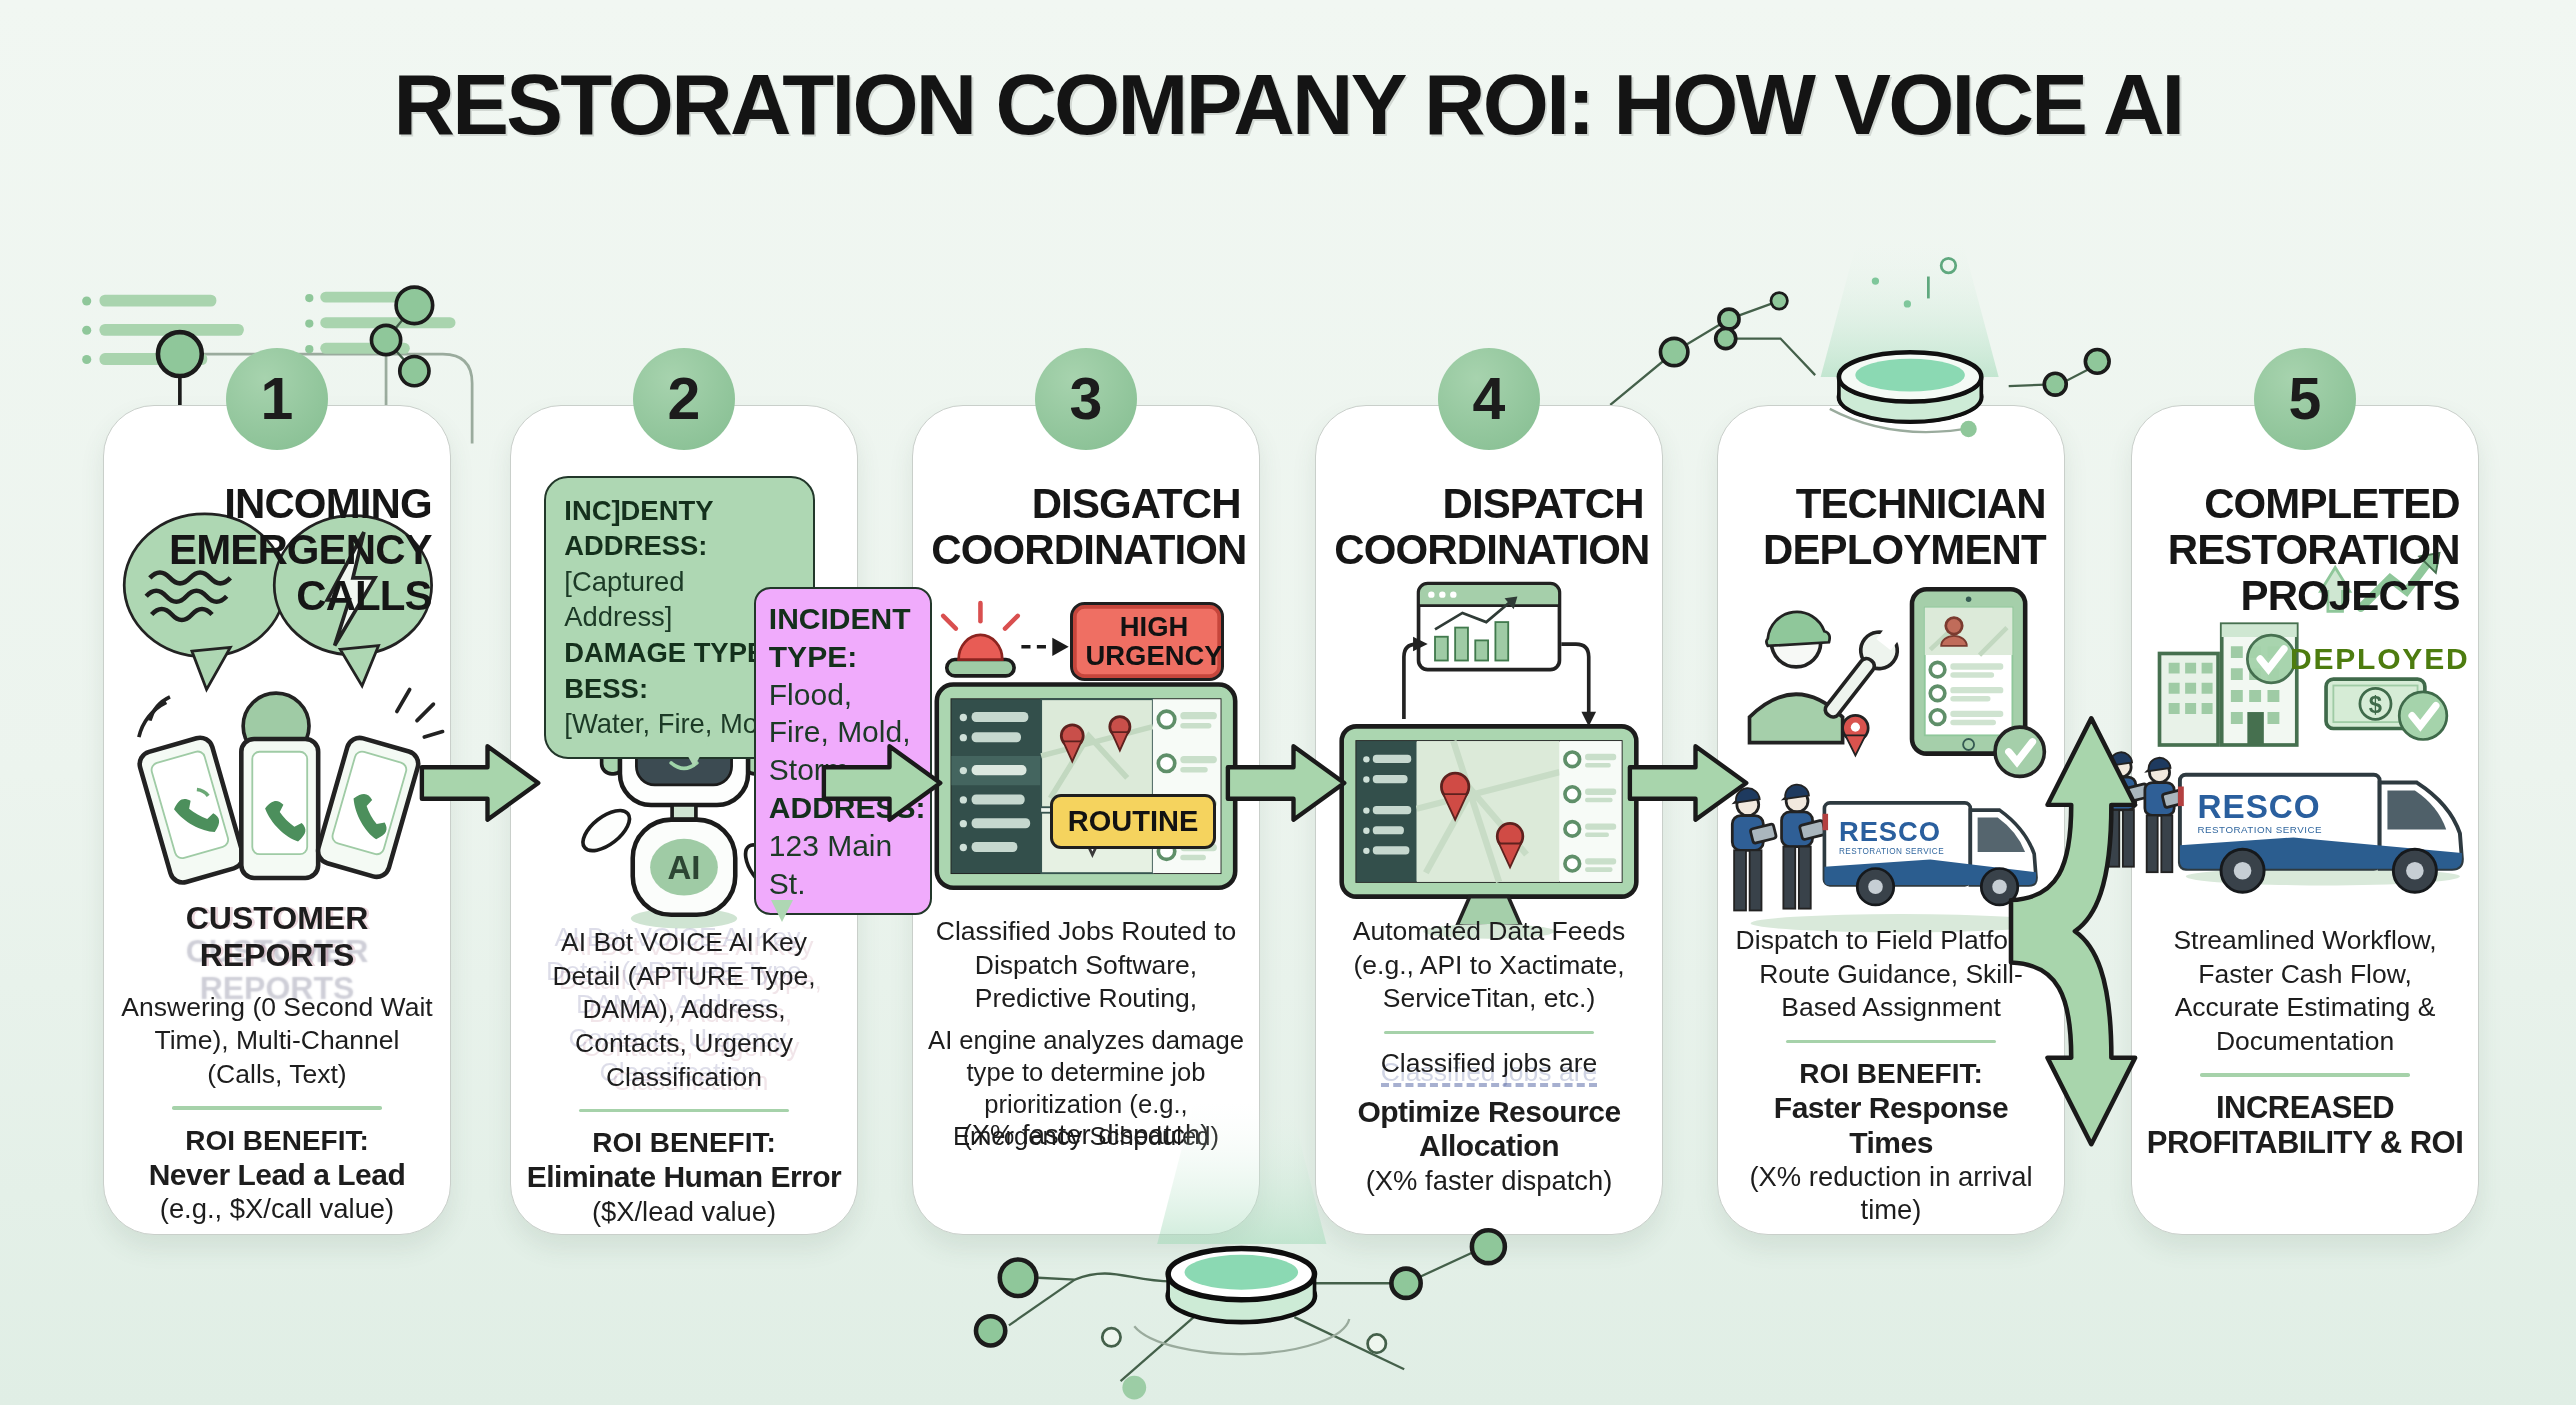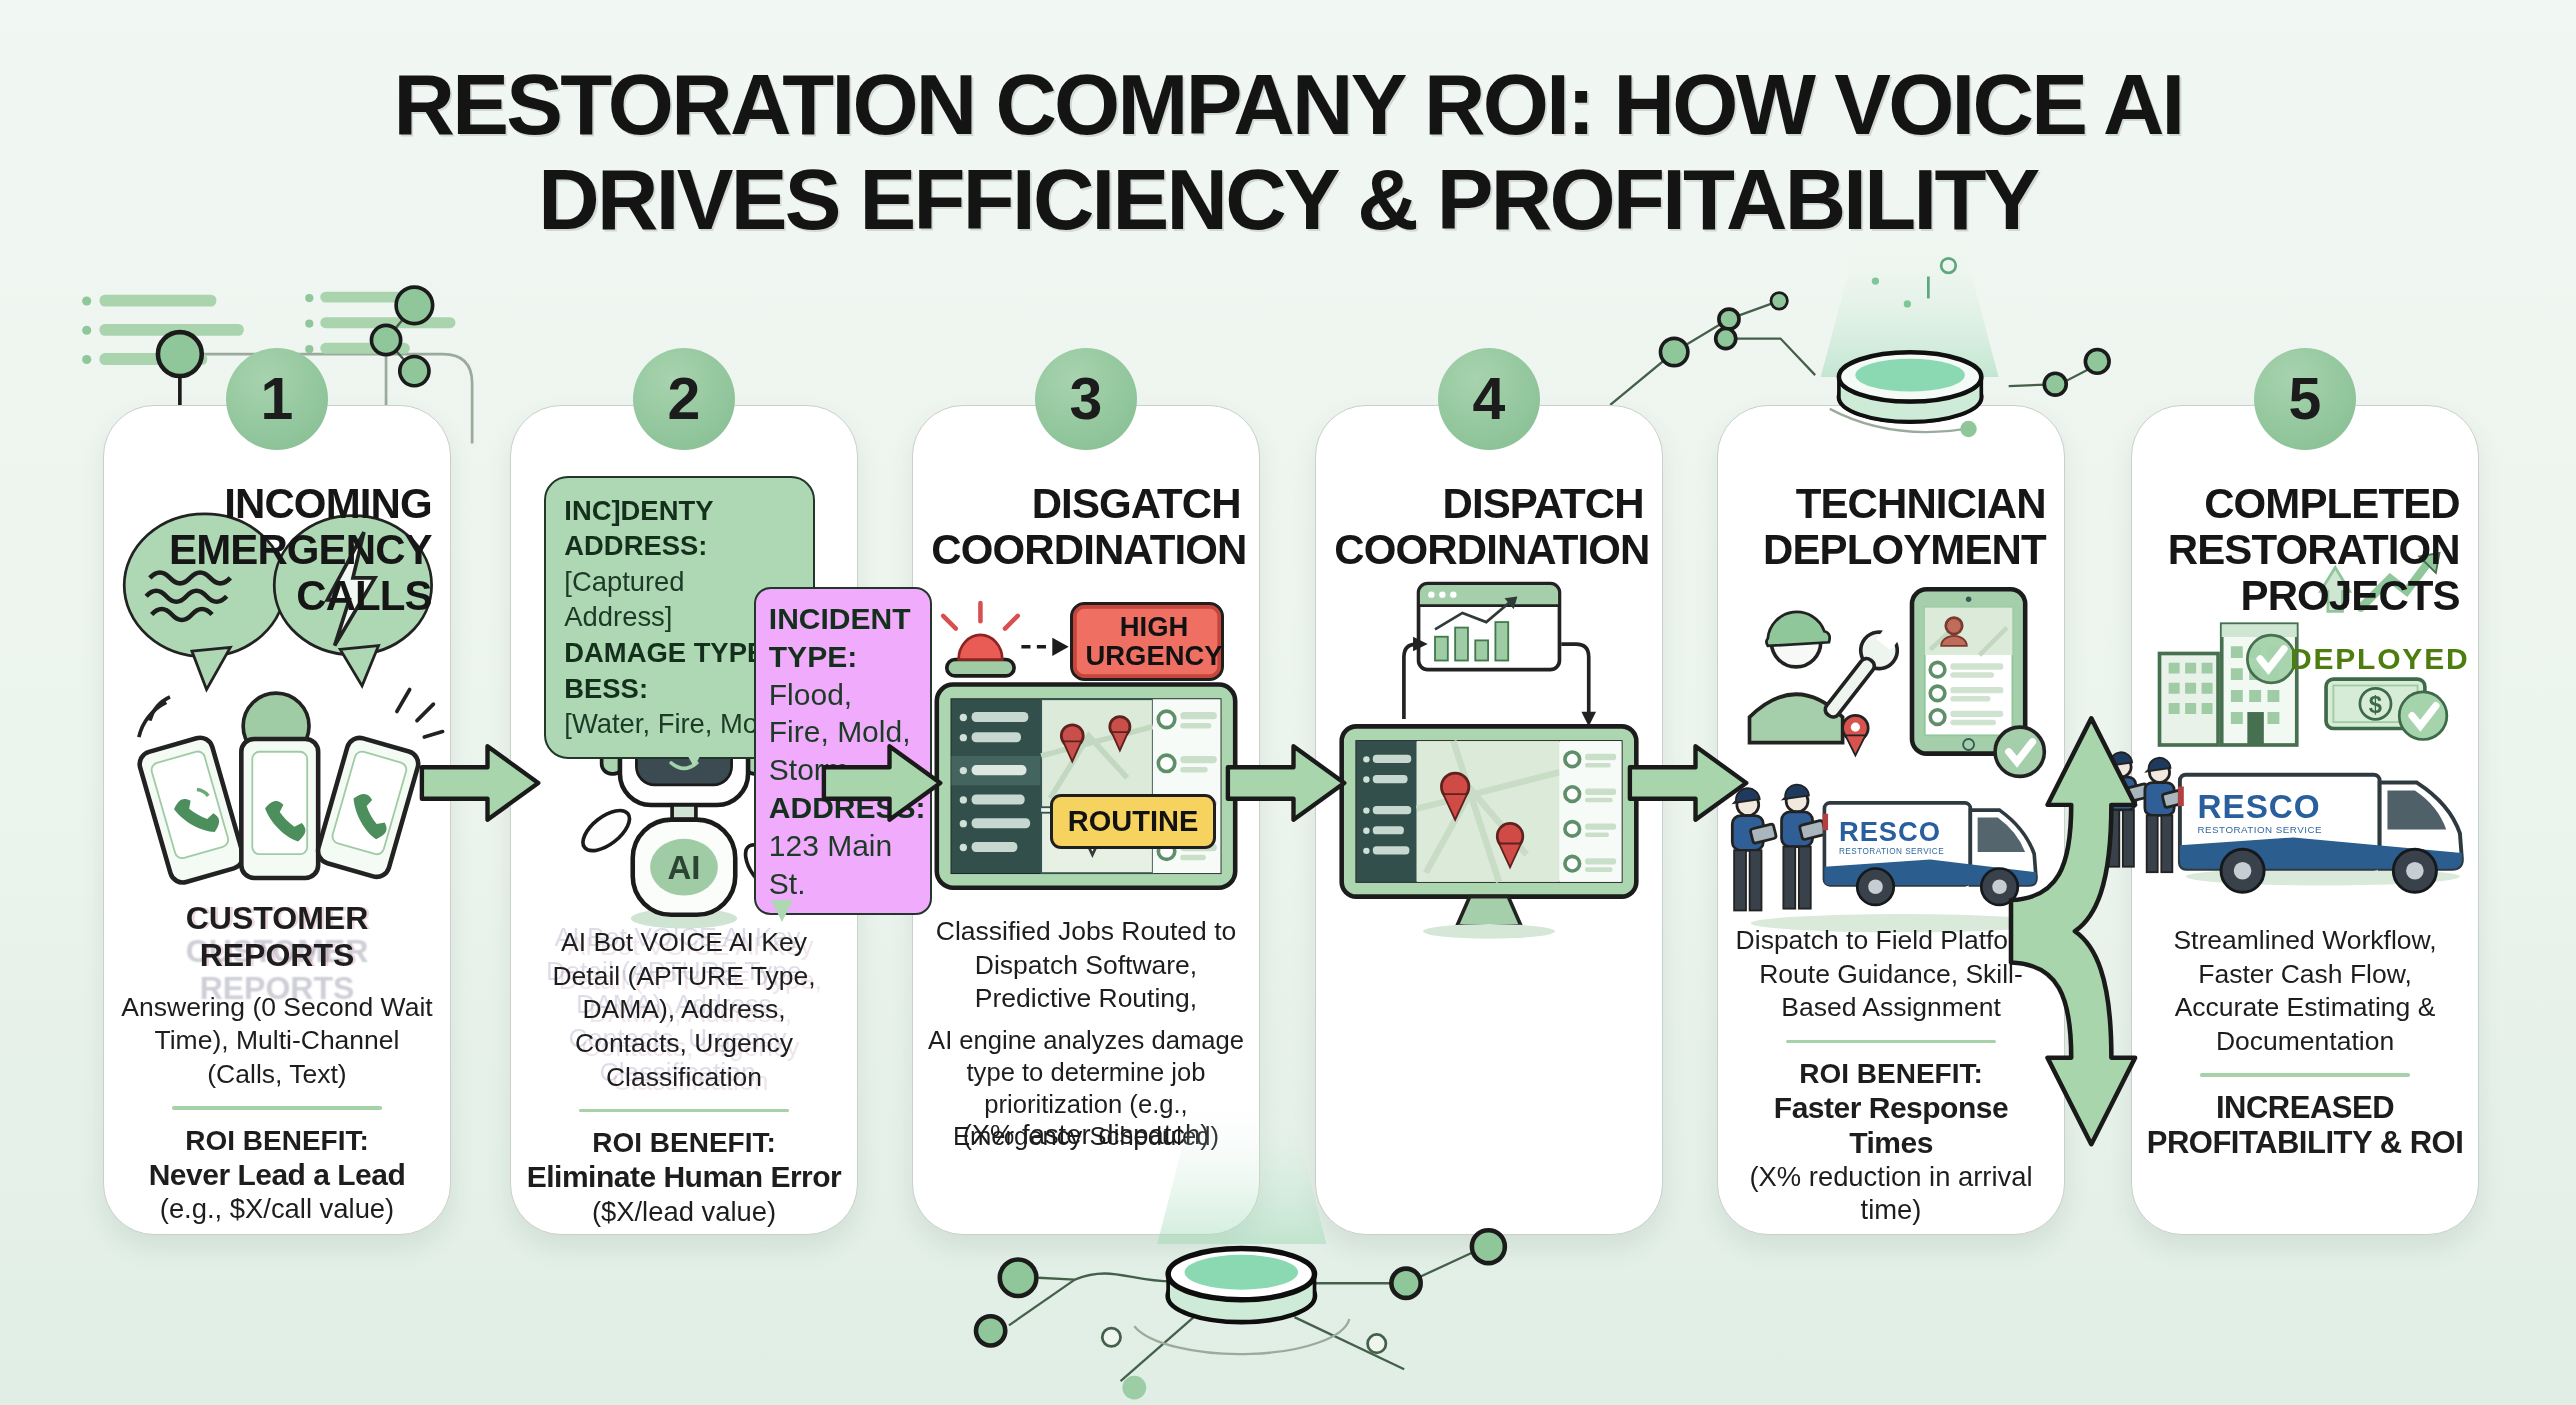--- a/index.html
+++ b/index.html
@@ -71,21 +71,20 @@
   .deco{position:absolute;z-index:1;pointer-events:none;}
   .deco-top{z-index:4;}
 </style>
 </head>
 <body>
 
 <div id="canvas">
 
   <div id="main-title">
     <div>RESTORATION COMPANY ROI: HOW VOICE AI</div>
-    <div>DRIVES EFFICIENCY &amp; PROFITABILITY</div>
   </div>
 
   <svg class="deco" style="left:50px;top:270px" width="457" height="274" viewBox="0 0 500 300">
     <path d="M168,92 H430 Q462,92 462,124 V190" stroke="#9aab9d" stroke-width="3" fill="none"></path>
     <g>
       <circle cx="40" cy="34" r="5" fill="#8fc79a"></circle>
         <rect x="54" y="27" width="128" height="13" rx="6" fill="#a9d4ae"></rect>
       <circle cx="40" cy="66" r="5" fill="#8fc79a"></circle>
         <rect x="54" y="59" width="158" height="13" rx="6" fill="#a9d4ae"></rect>
       <circle cx="40" cy="98" r="5" fill="#8fc79a"></circle>
@@ -397,20 +396,27 @@
         <circle cx="280" cy="272" r="8" fill="#fff" stroke="#5f8f69" stroke-width="4"></circle>
           <rect x="294" y="266" width="34" height="7" rx="3" fill="#c9dfca"></rect>
           <rect x="294" y="276" width="26" height="5" rx="2" fill="#c9dfca"></rect>
         <circle cx="280" cy="310" r="8" fill="#fff" stroke="#5f8f69" stroke-width="4"></circle>
           <rect x="294" y="304" width="34" height="7" rx="3" fill="#c9dfca"></rect>
           <rect x="294" y="314" width="30" height="5" rx="2" fill="#c9dfca"></rect>
         <polygon points="168,346 210,346 224,378 154,378" fill="#a5cfaa" stroke="#222" stroke-width="4"></polygon>
         <ellipse cx="189" cy="384" rx="72" ry="8" fill="#d5e7d6"></ellipse>
       </g>
     </svg>
+    <div class="body" style="top:509px">
+      <div>Automated Data Feeds (e.g., API to Xactimate, ServiceTitan, etc.)</div>
+      <div class="divider"></div>
+      <div class="glitch3">Classified jobs are</div>
+      <div class="roi-highlight" style="margin-top:7.3px">Optimize Resource Allocation</div>
+      <div class="roi-detail">(X% faster dispatch)</div>
+    </div>
   </div>
 
   <div class="card" style="left:1717px">
     <div class="card-title">TECHNICIAN DEPLOYMENT</div>
     <svg class="art" style="top:176px" width="346" height="199" viewBox="0 0 378 218">
       <g>
         <circle cx="85" cy="66" r="27" fill="#f7f9f6" stroke="#222" stroke-width="4"></circle>
         <path d="M54,62 a32,32 0 0 1 62,-8 q8,2 5,12 l-67,4 q-3,-5 0,-8 z" fill="#8fc79a" stroke="#222" stroke-width="3"></path>
         <path d="M34,148 q51,-50 102,0 l0,28 h-102 z" fill="#a5cfaa" stroke="#222" stroke-width="4"></path>
       </g>

